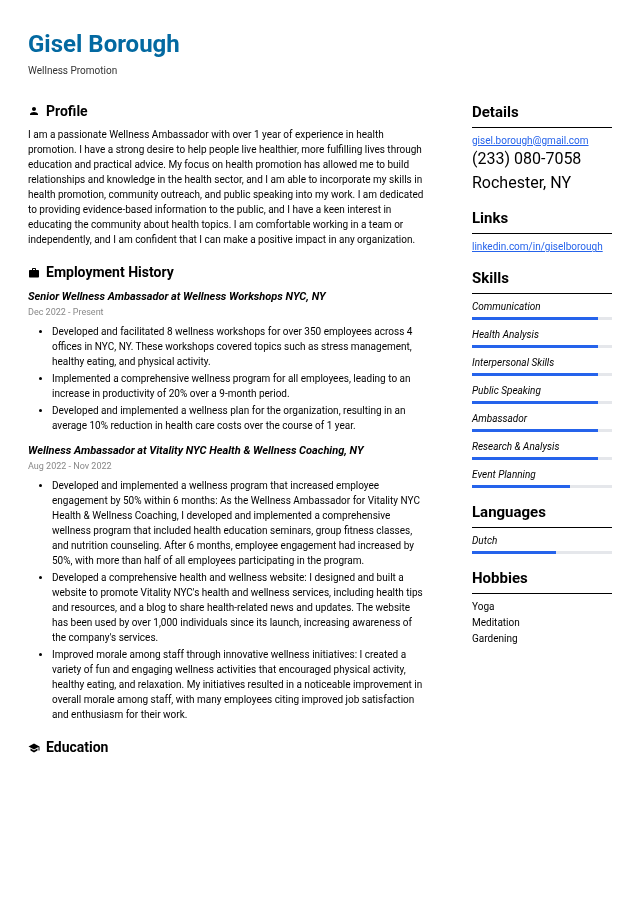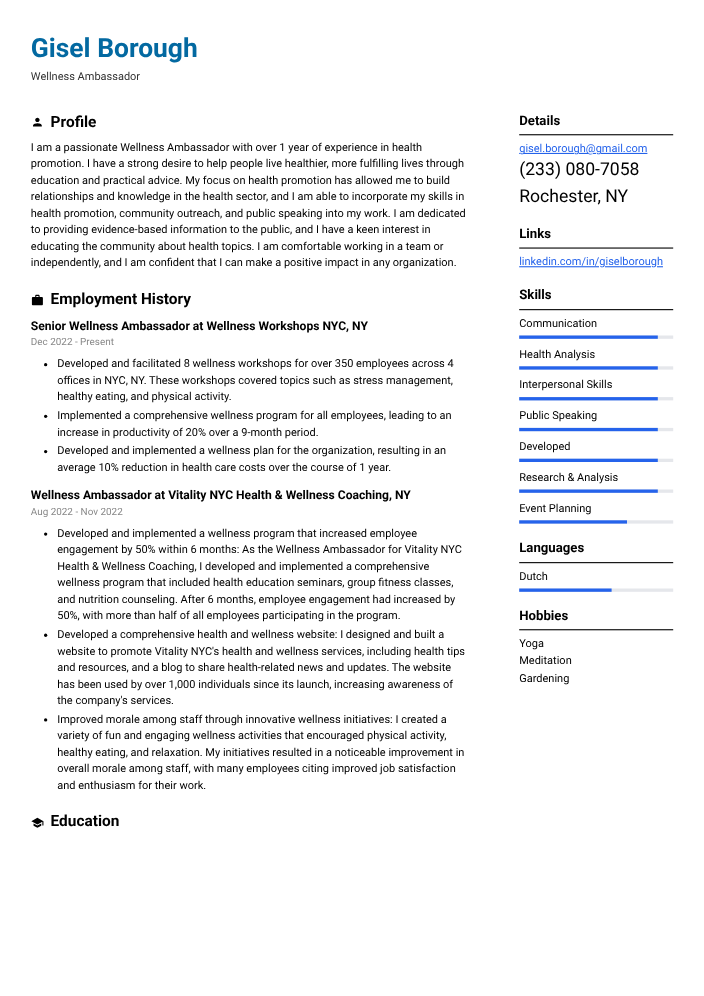--- a/index.html
+++ b/index.html
@@ -17,43 +17,43 @@
 .header { margin-bottom: 24px; }
 .name { font-size: 24px; font-weight: 700; color: #0369a1; }
 .title { font-size: 10px; color: #333; margin-top: 2px; }
 .content { display: flex; gap: 44px; }
 .main-col { flex: 1; }
 .side-col { width: 140px; flex-shrink: 0; }
 .section { margin-bottom: 16px; }
 .section-header { display: flex; align-items: center; gap: 6px; margin-bottom: 6px; }
 .section-icon { width: 12px; height: 12px; flex-shrink: 0; }
 .section-title { font-size: 14px; font-weight: 700; }
-.side-title { font-size: 12px; font-weight: 700; margin-bottom: 4px; }
+.side-title { font-size: 15px; font-weight: 700; margin-bottom: 4px; }
 .side-section { margin-bottom: 14px; }
 .side-hr { border: none; border-top: 1px solid #000; margin-bottom: 6px; }
 .profile-text { font-size: 10px; line-height: 1.5; color: #000; }
 .job { margin-bottom: 10px; }
-.job-title { font-size: 11px; font-weight: 700; margin-bottom: 2px; }
+.job-title { font-size: 11px; font-weight: 700; margin-bottom: 2px; font-style: italic; }
 .job-dates { font-size: 9px; color: #888; margin-bottom: 5px; }
 .job ul { list-style: disc; padding-left: 24px; }
 .job li { font-size: 10px; line-height: 1.5; margin-bottom: 2px; }
 .link { color: #2563eb; text-decoration: underline; font-size: 10px; }
 .detail-line { font-size: 16px; margin-bottom: 2px; }
-.skill-item { margin-bottom: 8px; }
+.skill-item { margin-bottom: 8px; font-style: italic; }
 .skill-label { font-size: 10px; margin-bottom: 3px; }
 .skill-bar { width: 100%; height: 3px; background: #e5e7eb; position: relative; }
 .skill-fill { height: 100%; background: #2563eb; }
 .hobby-line { font-size: 10px; margin-bottom: 2px; }
 </style>
 </head>
 <body>
 
 <div class="header">
   <div class="name">Gisel Borough</div>
-  <div class="title">Wellness Ambassador</div>
+  <div class="title">Wellness Promotion</div>
 </div>
 
 <div class="content">
   <div class="main-col">
 
     <div class="section">
       <div class="section-header">
         <svg class="section-icon" viewBox="0 0 24 24" fill="#000">
             <path d="M12 12c2.21 0 4-1.79 4-4s-1.79-4-4-4-4 1.79-4 4 1.79 4 4 4zm0 2c-2.67 0-8 1.34-8 4v2h16v-2c0-2.66-5.33-4-8-4z"></path>
           </svg>
@@ -140,21 +140,21 @@
               <div class="skill-fill" style="width: 90%;"></div>
             </div>
           </div>
           <div class="skill-item">
             <div class="skill-label">Public Speaking</div>
             <div class="skill-bar">
               <div class="skill-fill" style="width: 90%;"></div>
             </div>
           </div>
           <div class="skill-item">
-            <div class="skill-label">Developed</div>
+            <div class="skill-label">Ambassador</div>
             <div class="skill-bar">
               <div class="skill-fill" style="width: 90%;"></div>
             </div>
           </div>
           <div class="skill-item">
             <div class="skill-label">Research &amp; Analysis</div>
             <div class="skill-bar">
               <div class="skill-fill" style="width: 90%;"></div>
             </div>
           </div>

